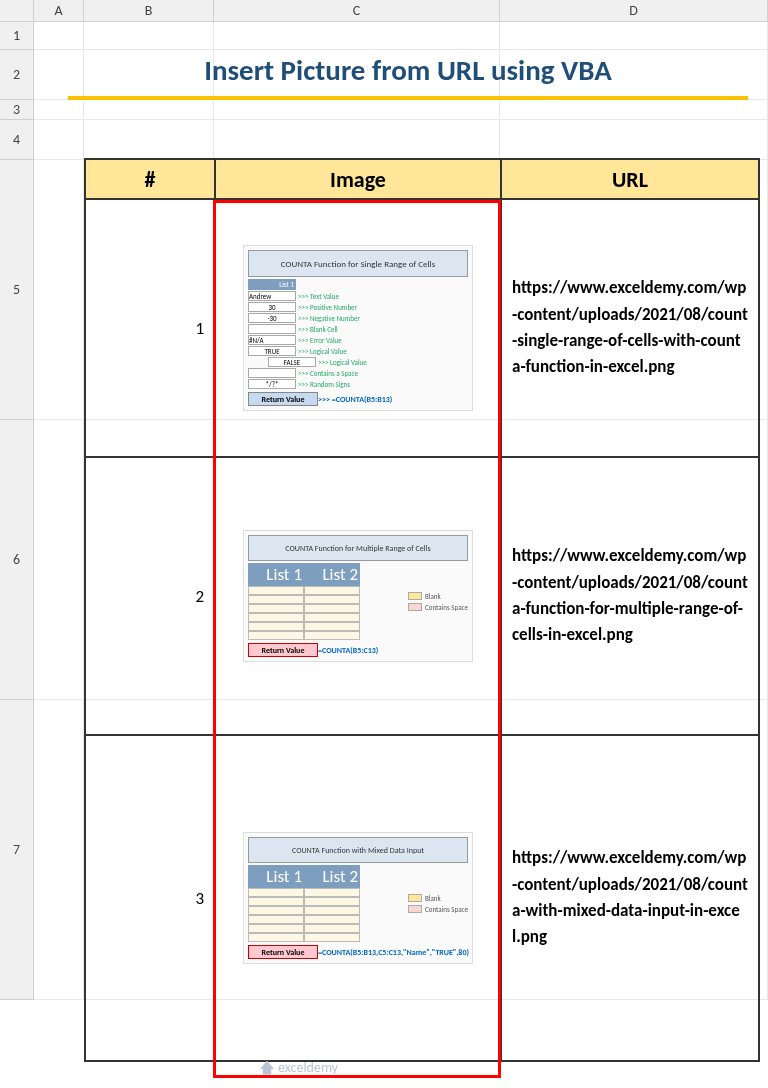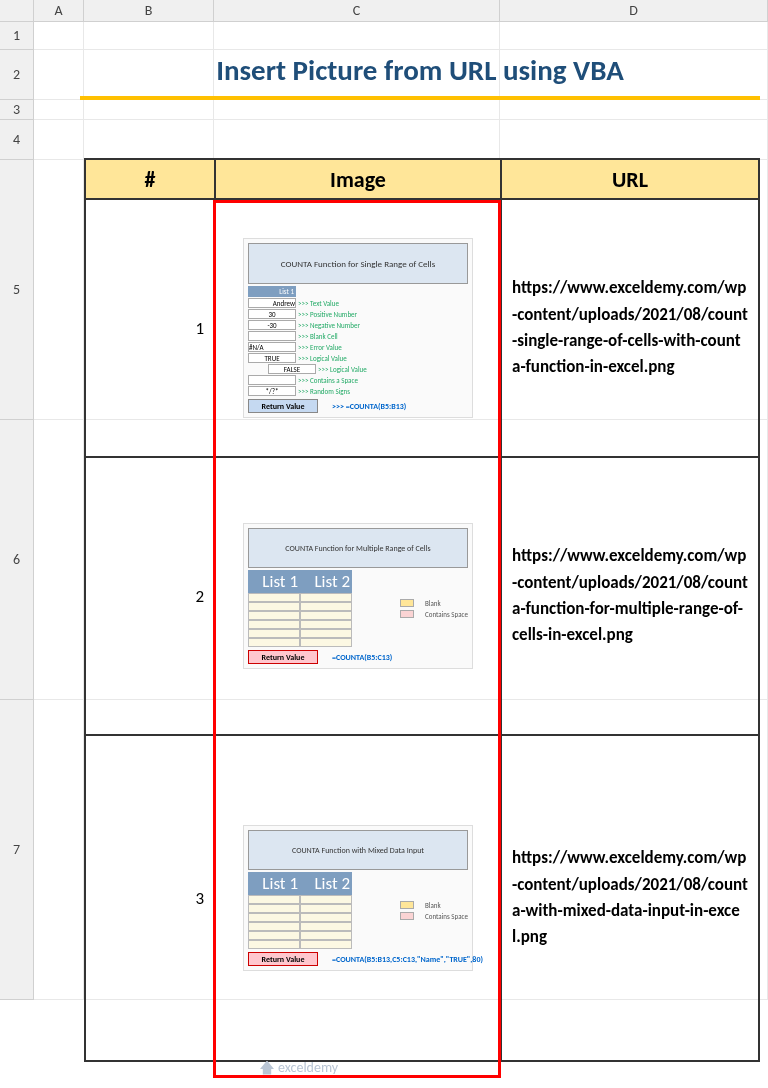--- a/index.html
+++ b/index.html
@@ -56,21 +56,21 @@
   .r1 { height: 28px; }
   .r2 { height: 50px; }
   .r3 { height: 20px; }
   .r4 { height: 40px; }
   .r5 { height: 260px; }
   .r6 { height: 280px; }
   .r7 { height: 300px; }
   
   .title-area {
     position: absolute;
-    left: 80px; top: 50px;
+    left: 68px; top: 50px;
     width: 680px;
     height: 50px;
     display: flex;
     align-items: center;
     justify-content: center;
     font-size: 29px;
     font-weight: bold;
     color: #1f4e79;
     border-bottom: 4px solid #ffc000;
     padding-bottom: 6px;
@@ -110,40 +110,40 @@
     margin: 0 auto;
     background: #fafafa;
     border: 1px solid #ddd;
     padding: 4px;
   }
   .thumb-title {
     background: #dce6f1;
     border: 1px solid #999;
     font-size: 9px;
     text-align: center;
-    padding: 14px;
+    padding: 7px;
     color: #333;
     margin-bottom: 2px;
   }
   .thumb-rows { font-size: 7px; }
   .thumb-row { display: flex; gap: 2px; margin-bottom: 1px; align-items: center;}
   .thumb-cell { border: 1px solid #aaa; height: 10px; flex: 0 0 48px; background:#fff;}
   .thumb-label { background: #7e9ec0; color:#fff; padding:1px 2px; flex:0 0 48px; text-align:right;}
   .thumb-note { color:#2a6; font-size:7px; flex:1;}
-  .thumb-ret { display:flex; gap:14px; margin-top:3px; align-items:center;}
+  .thumb-ret { display:flex; gap:0; margin-top:3px; align-items:center;}
   .thumb-ret-lbl { background:#c5d9f1; border:1px solid #888; font-size:8px; padding:1px 4px; flex:0 0 70px; text-align:center; font-weight:bold;}
   .thumb-ret-fx { color:#0066cc; font-size:8px; font-weight:bold; flex:1; }
   
   .thumb2 .thumb-title{ font-size:8px;}
   .mini-grid { display:flex; gap:0; }
   .mini-col { flex:1; }
   .mini-col .thumb-label{ flex:none; display:block; width:auto;}
   .mini-col .mc{ border:1px solid #bbb; height:9px; background:#fcf8e3;}
   .legend { display:flex; flex-direction:column; gap:2px; padding-left:6px; justify-content:center;}
-  .leg-item{display:flex; align-items:center; gap:11px; font-size:7px; color:#555;padding-left:42px;}
+  .leg-item{display:flex; align-items:center; gap:3px; font-size:7px; color:#555;padding-left:42px;}
   .leg-sw{ width:14px; height:8px; border:1px solid #aaa;}
   .leg-y{ background:#ffe699;}
   .leg-p{ background:#fbd4d4;}
   
   .red-box {
     position: absolute;
     left: 213px;
     top: 200px;
     width: 288px;
     height: 878px;
@@ -232,21 +232,21 @@
     <td class="td-num">1</td>
     <td>
       <div class="thumb">
         <div class="thumb-title">COUNTA Function for Single Range of Cells</div>
         <div class="thumb-rows">
           <div class="thumb-row">
                 <div class="thumb-label">List 1</div>
               </div>
           <div id="t1rows">
                 <div class="thumb-row">
-                  <div class="thumb-cell" style="font-size: 7px; text-align: right;">Andrew</div>
+                  <div class="thumb-cell" style="font-size: 7px; text-align: left;">Andrew</div>
                   <div class="thumb-note">&gt;&gt;&gt; Text Value</div>
                 </div>
                 <div class="thumb-row">
                   <div class="thumb-cell" style="font-size: 7px; text-align: center;">30</div>
                   <div class="thumb-note">&gt;&gt;&gt; Positive Number</div>
                 </div>
                 <div class="thumb-row">
                   <div class="thumb-cell" style="font-size: 7px; text-align: center;">-30</div>
                   <div class="thumb-note">&gt;&gt;&gt; Negative Number</div>
                 </div>

